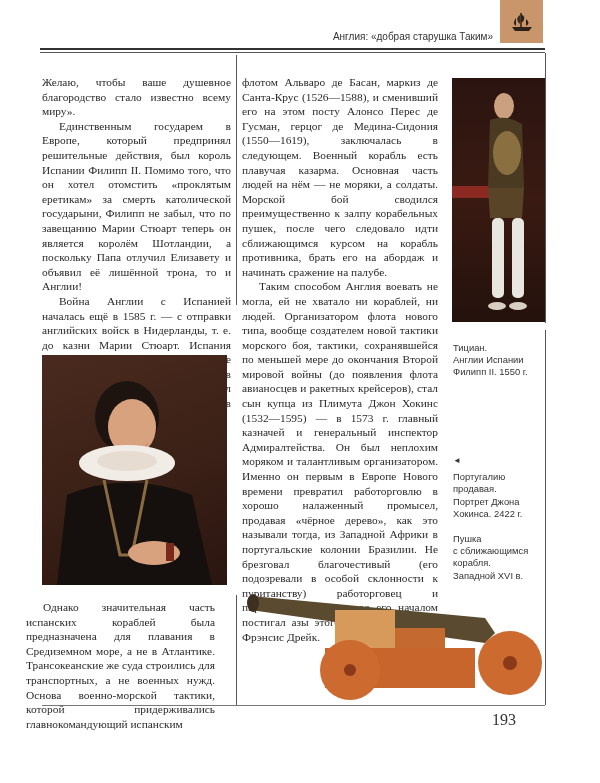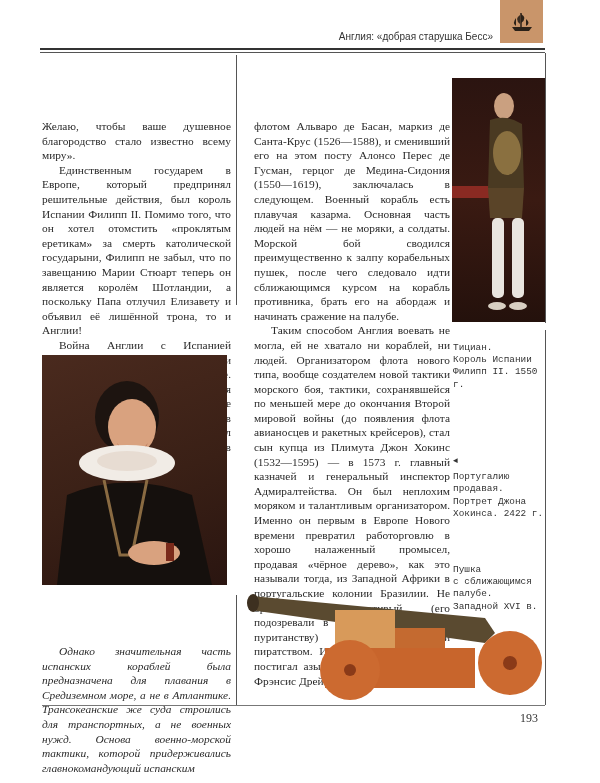--- a/index.html
+++ b/index.html
@@ -13,45 +13,45 @@
     left:500px; top:0; width:43px; height:43px; background:#c9956a;
     display:flex; align-items:center; justify-content:center;
   }
   .header-title {
     right:107px; top:31px; font-family:"Liberation Sans","DejaVu Sans",sans-serif;
     font-size:10px; color:#333;
   }
   .rule-top { left:40px; top:48px; width:505px; height:2px; background:#333; }
   .rule-top2 { left:40px; top:52px; width:505px; height:1px; background:#555; }
   .vline { width:1px; background:#555; }
-  .col { font-size:11.4px; line-height:14.6px; text-align:justify; hyphens:manual;margin-top:44px; }
+  .col { font-size:11.4px; line-height:14.6px; text-align:justify; hyphens:manual; }
   .col p { margin:0; text-indent:17px; }
   .col p.noindent { text-indent:0; }
   .caption {
-    font-family:Liberation Mono, monospace;
+    font-family:Liberation Sans, sans-serif;
     font-size:9.4px; line-height:12.2px; color:#333;
   }
   .rule-bottom { left:42px; top:705px; width:503px; height:1px; background:#777; }
-  .pagenum { left:520px; top:711px; font-size:12px; color:#333;font-family:Liberation Serif, serif; }
+  .pagenum { left:492px; top:711px; font-size:16px; color:#333;font-family:Liberation Serif, serif; }
   .img { overflow:hidden; }
 </style>
 </head>
 <body>
 
 <div class="abs badge">
   <svg width="26" height="24" viewBox="0 0 26 24">
     <path d="M3 17 L23 17 L20 21 L6 21 Z" fill="#2b2118"></path>
     <path d="M12 3 L12 17" stroke="#2b2118" stroke-width="1.5"></path>
     <path d="M12 4 Q19 8 12 13 Z" fill="#2b2118"></path>
     <path d="M11 5 Q5 9 11 14 Z" fill="#3a2c20"></path>
     <path d="M7 8 L7 16 Q3 13 7 8" fill="#2b2118"></path>
     <path d="M17 9 L17 16 Q22 13 17 9" fill="#2b2118"></path>
   </svg>
 </div>
-<div class="abs header-title">Англия: «добрая старушка Бесс»</div>
+<div class="abs header-title">Англия: «добрая старушка Таким»</div>
 <div class="abs rule-top"></div>
 <div class="abs rule-top2"></div>
 
 <div class="abs vline" style="left:236px; top:55px; height:250px;"></div>
 <div class="abs vline" style="left:236px; top:595px; height:110px;"></div>
 <div class="abs vline" style="left:545px; top:53px; height:270px;"></div>
 <div class="abs vline" style="left:545px; top:330px; height:375px;"></div>
 
 <div class="abs col" style="left:42px; top:75px; width:189px;">
   <p class="noindent">Желаю, чтобы ваше душевное благородство стало известно всему миру».</p>
@@ -66,59 +66,59 @@
     <path d="M75 88 Q90 110 106 88 Q100 100 90 102 Q80 100 75 88Z" fill="#a0523a"></path>
     <ellipse cx="85" cy="108" rx="48" ry="18" fill="#f1ece6"></ellipse>
     <ellipse cx="85" cy="106" rx="30" ry="10" fill="#e7dcd2"></ellipse>
     <path d="M15 230 L25 140 Q85 115 150 140 L170 230 Z" fill="#15100d"></path>
     <path d="M62 125 L78 200 L90 200 L105 125" stroke="#8a6b42" stroke-width="3" fill="none"></path>
     <ellipse cx="112" cy="198" rx="26" ry="12" fill="#d9a27f"></ellipse>
     <rect x="124" y="188" width="8" height="18" fill="#7a2a1a"></rect>
   </svg>
 </div>
 
-<div class="abs col" style="left:42px; top:600px; width:189px;font-style:italic;">
+<div class="abs col" style="left:26px; top:600px; width:189px;">
   <p>Однако значительная часть испанских кораблей была предназначена для плавания в Средиземном море, а не в Атлантике. Трансокеанские же суда строились для транспортных, а не военных нужд. Основа военно-морской тактики, которой придерживались главнокомандующий испанским</p>
 </div>
 
-<div class="abs col" style="left:254px; top:75px; width:196px;">
+<div class="abs col" style="left:242px; top:75px; width:196px;">
   <p class="noindent">флотом Альваро де Басан, маркиз де Санта-Крус (1526—1588), и сменивший его на этом посту Алонсо Перес де Гусман, герцог де Медина-Сидония (1550—1619), заключалась в следующем. Военный корабль есть плавучая казарма. Основная часть людей на нём — не моряки, а солдаты. Морской бой сводился преимущественно к залпу корабельных пушек, после чего следовало идти сближающимся курсом на корабль противника, брать его на абордаж и начинать сражение на палубе.</p>
   <p>Таким способом Англия воевать не могла, ей не хватало ни кораблей, ни людей. Организатором флота нового типа, вообще создателем новой тактики морского боя, тактики, сохранявшейся по меньшей мере до окончания Второй мировой войны (до появления флота авианосцев и ракетных крейсеров), стал сын купца из Плимута Джон Хокинс (1532—1595) — в 1573 г. главный казначей и генеральный инспектор Адмиралтейства. Он был неплохим моряком и талантливым организатором. Именно он первым в Европе Нового времени превратил работорговлю в хорошо налаженный промысел, продавая «чёрное дерево», как это называли тогда, из Западной Африки в португальские колонии Бразилии. Не брезговал благочестивый (его подозревали в особой склонности к пуританству) работорговец и пиратством. Именно под его началом постигал азы этого нелёгкого ремесла Фрэнсис Дрейк.</p>
 </div>
 
 <div class="abs img" style="left:452px; top:78px; width:93px; height:244px; background:linear-gradient(180deg,#2b1410 0%,#3a1a12 50%,#24110c 100%);">
   <svg width="93" height="244" viewBox="0 0 93 244">
     <rect x="0" y="108" width="45" height="12" fill="#8a2a22"></rect>
     <ellipse cx="52" cy="28" rx="10" ry="13" fill="#caa080"></ellipse>
     <path d="M38 42 Q55 36 70 46 L72 110 L36 110 Z" fill="#4a3a22"></path>
     <ellipse cx="55" cy="75" rx="14" ry="22" fill="#8a7040"></ellipse>
     <path d="M36 110 L72 110 L70 140 L38 140 Z" fill="#5a4428"></path>
     <rect x="40" y="140" width="12" height="80" rx="5" fill="#e9e5df"></rect>
     <rect x="60" y="140" width="12" height="80" rx="5" fill="#e9e5df"></rect>
     <ellipse cx="45" cy="228" rx="9" ry="4" fill="#d8cfc2"></ellipse>
     <ellipse cx="66" cy="228" rx="9" ry="4" fill="#d8cfc2"></ellipse>
   </svg>
 </div>
 
 <div class="abs caption" style="left:453px; top:342px; width:90px;">
   <div>Тициан.</div>
-  <div>Король Испании</div>
+  <div>Англии Испании</div>
   <div>Филипп II. 1550 г.</div>
 </div>
 <div class="abs caption" style="left:453px; top:455px; width:90px;">
   <div style="font-size:8px; margin-bottom:4px;">◄</div>
   <div>Португалию</div>
   <div>продавая.</div>
   <div>Портрет Джона</div>
   <div>Хокинса. 2422 г.</div>
 </div>
-<div class="abs caption" style="left:453px; top:533px; width:90px;margin-top:31px;">
+<div class="abs caption" style="left:453px; top:533px; width:90px;">
   <div>Пушка</div>
   <div>с сближающимся</div>
-  <div>палубе.</div>
+  <div>корабля.</div>
   <div>Западной XVI в.</div>
 </div>
 
 <div class="abs img" style="left:245px; top:588px; width:312px; height:115px;">
   <svg width="312" height="115" viewBox="0 0 312 115">
     <path d="M5 8 L240 30 L250 45 L240 55 L5 22 Z" fill="#5a4a30"></path>
     <ellipse cx="8" cy="15" rx="6" ry="9" fill="#3d3020"></ellipse>
     <rect x="90" y="22" width="60" height="60" fill="#d89a5a"></rect>
     <path d="M80 60 L230 60 L230 100 L80 100 Z" fill="#c8652c"></path>
     <path d="M150 40 L200 40 L200 60 L150 60 Z" fill="#c46a30"></path>

